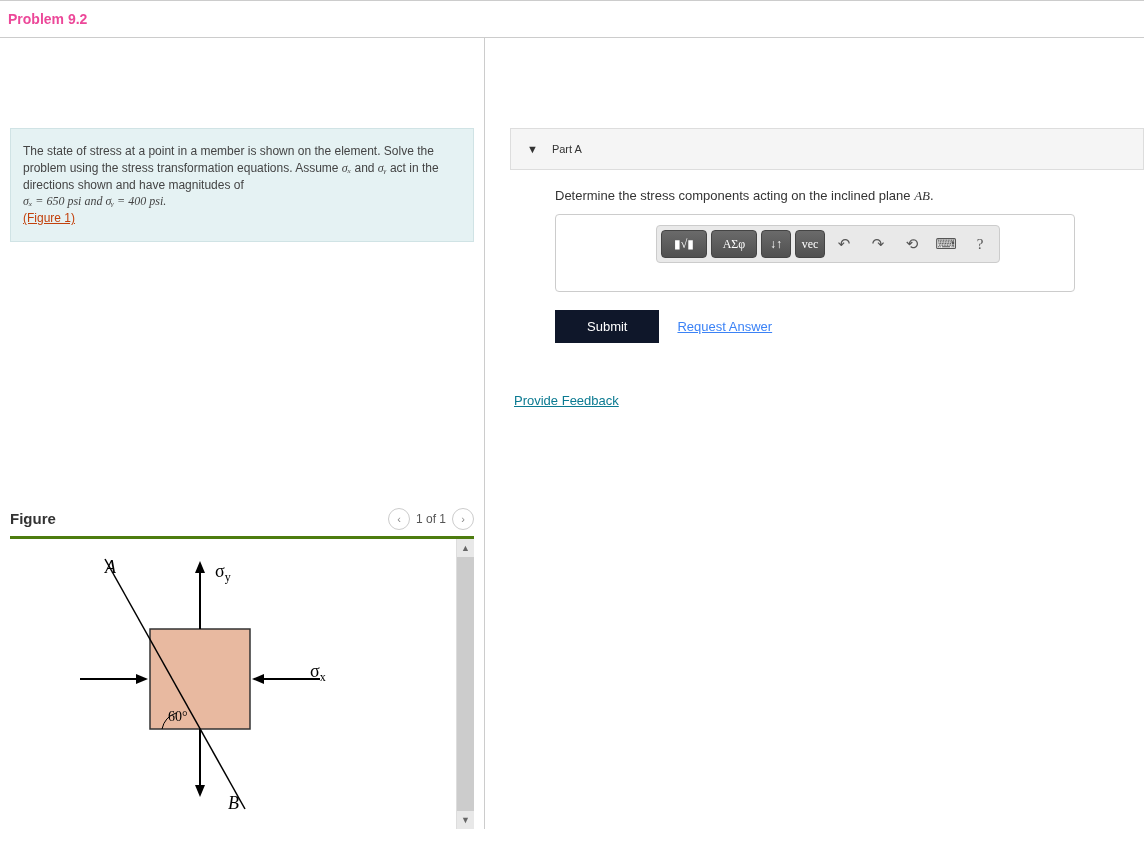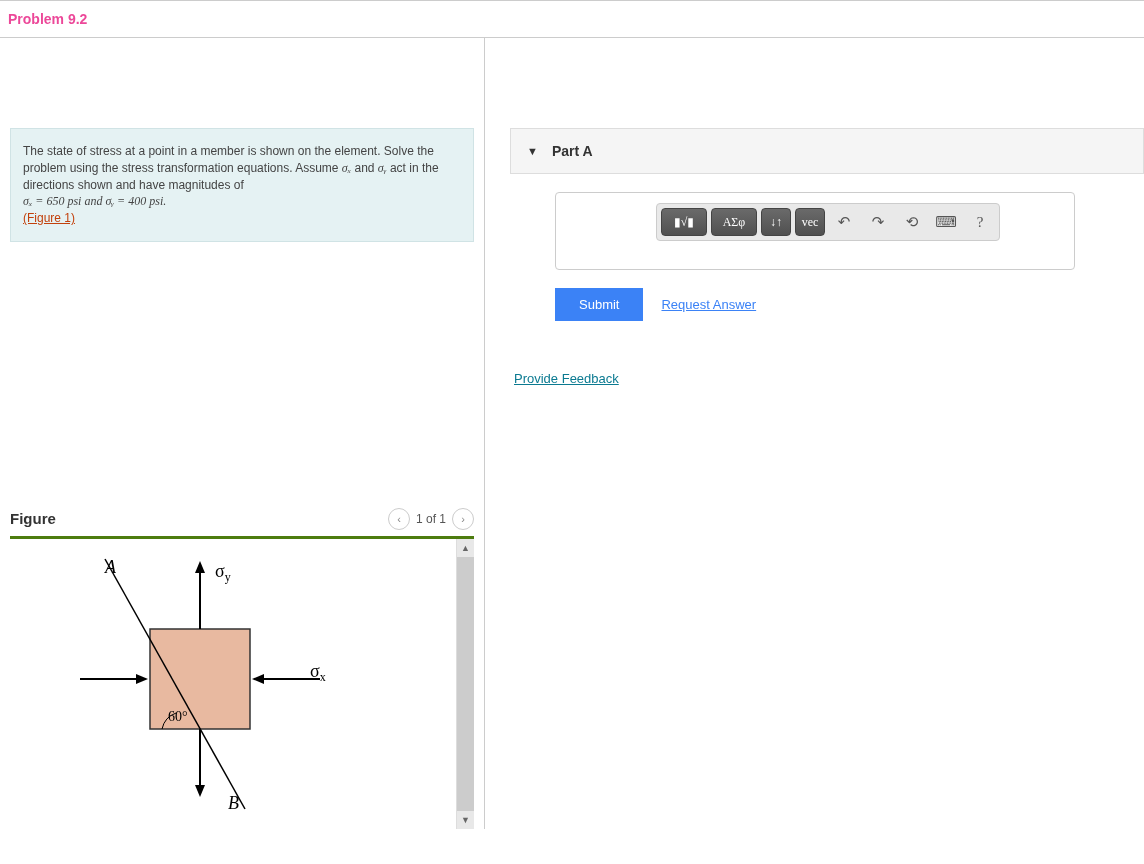--- a/index.html
+++ b/index.html
@@ -17,36 +17,36 @@
 .figure-title { font-weight: bold; font-size: 15px; }
 .pager { display: flex; align-items: center; gap: 6px; font-size: 12px; color: #555; }
 .pager-btn { width: 22px; height: 22px; border: 1px solid #ccc; border-radius: 50%; background: #fff; display: flex; align-items: center; justify-content: center; font-size: 11px; color: #888; cursor: pointer; }
 .figure-body { display: flex; }
 .figure-canvas { flex: 1; padding: 10px 0; }
 .scrollbar { width: 18px; background: #f0f0f0; display: flex; flex-direction: column; align-items: center; border-left: 1px solid #ddd; }
 .scroll-arrow { width: 100%; height: 18px; background: #e8e8e8; display: flex; align-items: center; justify-content: center; font-size: 9px; color: #666; cursor: pointer; }
 .scroll-track { flex: 1; width: 100%; background: #ccc; }
 .part-header { background: #f5f5f5; border: 1px solid #ddd; margin: 20px 0 0 25px; padding: 14px 16px; display: flex; align-items: center; gap: 14px; position: relative; top: 70px; }
 .part-toggle { font-size: 11px; color: #333; }
-.part-title { font-weight: bold; font-size: 14px; }
+.part-title { font-weight: normal; font-size: 11px; }
 .part-body { padding: 18px 0 0 70px; position: relative; top: 70px; }
 .question { font-size: 13px; margin-bottom: 10px; }
 .question .ital { font-style: italic; font-family: 'Times New Roman', serif; }
 .instruct { font-weight: bold; font-size: 13px; margin-bottom: 14px; }
 .answer-box { border: 1px solid #ccc; border-radius: 4px; padding: 10px; width: 520px; background: #fff; }
 .toolbar { background: #e9e9e9; border: 1px solid #ccc; border-radius: 4px; display: inline-flex; align-items: center; gap: 4px; padding: 4px; margin-left: 90px; margin-bottom: 18px; }
 .tool-btn { min-width: 30px; height: 28px; background: linear-gradient(#6a6a6a,#505050); border: 1px solid #444; border-radius: 4px; color: #fff; display: flex; align-items: center; justify-content: center; font-size: 12px; cursor: pointer; padding: 0 4px; font-family: 'Times New Roman', serif; }
 .tool-btn.wide { min-width: 46px; }
 .tool-btn.light { background: none; border: none; color: #555; font-size: 15px; }
 .input-row { display: flex; align-items: center; gap: 8px; }
 .input-label { font-style: italic; font-family: 'Times New Roman', serif; font-size: 13px; width: 80px; text-align: right; }
 .answer-input { flex: 1; height: 40px; border: 1px solid #1aa0b3; background: #fff; padding: 4px 8px; font-size: 14px; }
 .unit { font-family: 'Times New Roman', serif; font-size: 14px; margin-left: 10px; width: 30px; }
 .action-row { margin-top: 18px; display: flex; align-items: center; gap: 18px; }
-.submit-btn { background: #3b82f6; color: #fff; border: none; padding: 9px 24px; font-size: 13px; cursor: pointer; }
+.submit-btn { background: #0f172a; color: #fff; border: none; padding: 9px 32px; font-size: 13px; cursor: pointer; }
 .request-link { color: #3b82f6; text-decoration: underline; font-size: 13px; cursor: pointer; }
 .feedback-link { color: #0b7a91; text-decoration: underline; font-size: 13px; cursor: pointer; display: inline-block; margin: 50px 0 0 29px; position: relative; top: 70px; }
 svg { display: block; }
 </style>
 </head>
 <body>
 
 <div class="header">
   <div class="problem-title">Problem 9.2</div>
 </div>
@@ -114,20 +114,23 @@
   </div>
 
   <div class="right-col">
 
     <div class="part-header">
       <span class="part-toggle">▼</span>
       <span class="part-title">Part A</span>
     </div>
 
     <div class="part-body">
+      <div class="question">
+        <span>Determine the stress components acting on the inclined plane </span><span class="ital">AB</span><span>.</span>
+      </div>
 
       <div class="answer-box">
         <div class="toolbar">
           <div class="tool-btn wide">▮√▮</div>
           <div class="tool-btn wide">ΑΣφ</div>
           <div class="tool-btn">↓↑</div>
           <div class="tool-btn">vec</div>
           <div class="tool-btn light">↶</div>
           <div class="tool-btn light">↷</div>
           <div class="tool-btn light">⟲</div>

